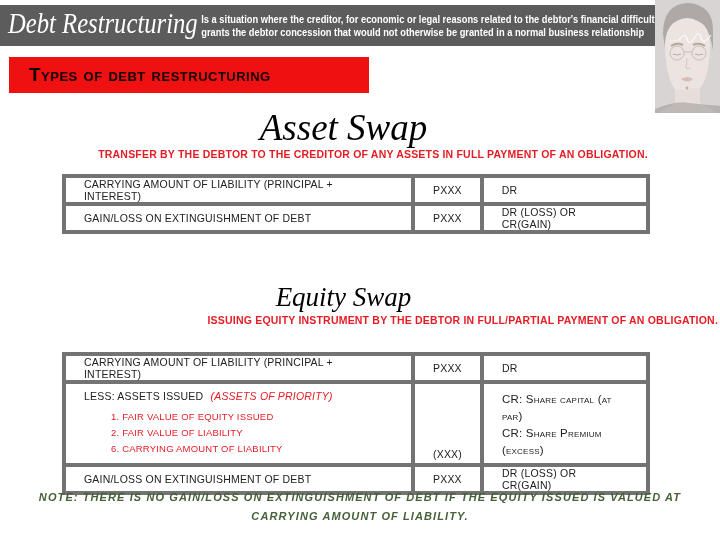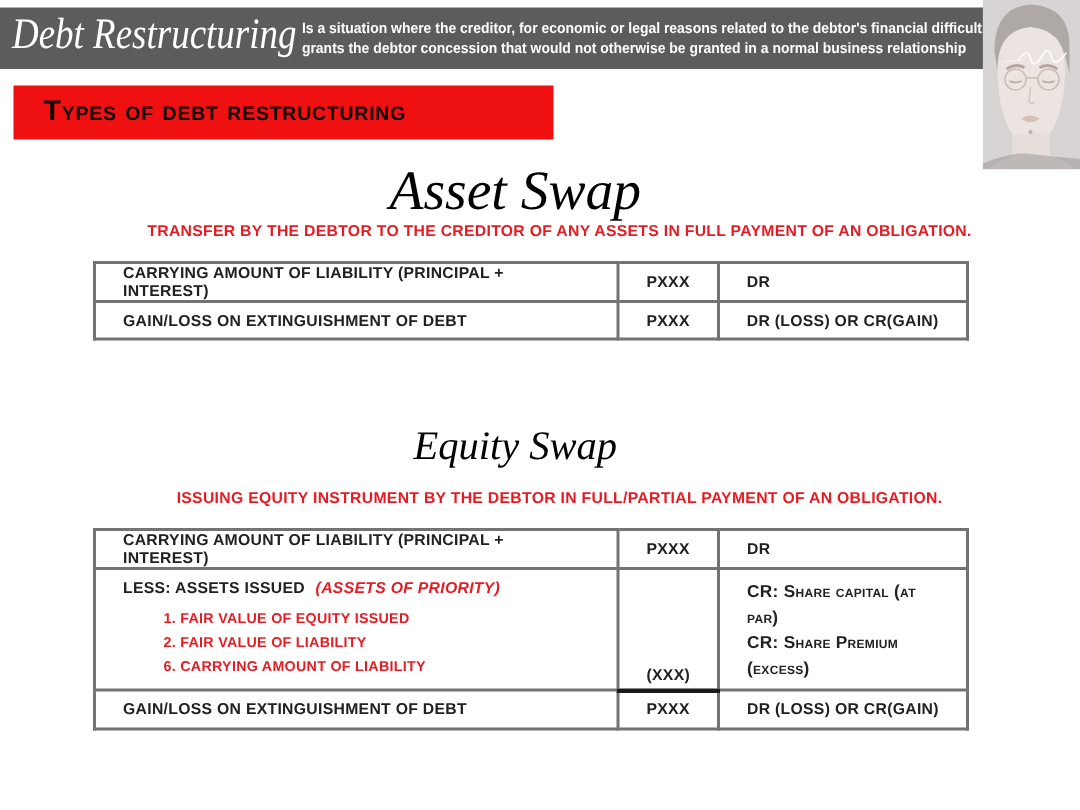--- a/index.html
+++ b/index.html
@@ -65,33 +65,33 @@
   .asset-title  { top: 106px; font-size: 37px; }
   .equity-title { top: 282px; font-size: 27px; }
   .section-sub {
     position: absolute; left: 0; width: 690px;
     text-align: center;
     color: #e51c23; font-weight: bold; font-size: 10.5px;
     letter-spacing: .2px;
     margin-left: 28px;
   }
   .asset-sub  { top: 148px; }
-  .equity-sub { top: 326px; }
+  .equity-sub { top: 314px; text-align: right; }
 
   
   table {
     position: absolute; left: 62px;
     border-collapse: collapse; background: #ffffff;
     table-layout: fixed;
   }
   .asset-table  { top: 174px; }
   .equity-table { top: 352px; }
   td {
-    border: 2px solid #737373;
-    font-weight: bold; font-size: 10.5px; color: #212121;
+    border: 4px solid #737373;
+    font-weight: normal; font-size: 10.5px; color: #212121;
     padding: 0 18px; letter-spacing: .2px;
   }
   col.c-item  { width: 349px; }
   col.c-amt   { width: 51px; }
   col.c-entry { width: 166px; }
   .asset-table td { height: 25px; }
   .row-std td { height: 26px; }
   .amt { text-align: left; }
   .amt-total { border-bottom: 3px solid #1b1b1b; }
 
@@ -212,13 +212,15 @@
   </tr>
   <tr class="row-std">
     <td>GAIN/LOSS ON EXTINGUISHMENT OF DEBT</td>
     <td class="amt">PXXX</td>
     <td>DR (LOSS) OR CR(GAIN)</td>
   </tr>
 </tbody>
   </table>
 
 <div class="note">
+  <div>NOTE: THERE IS NO GAIN/LOSS ON EXTINGUISHMENT OF DEBT IF THE EQUITY ISSUED IS VALUED AT</div>
+  <div>CARRYING AMOUNT OF LIABILITY.</div>
 </div>
 
 </body></html>

